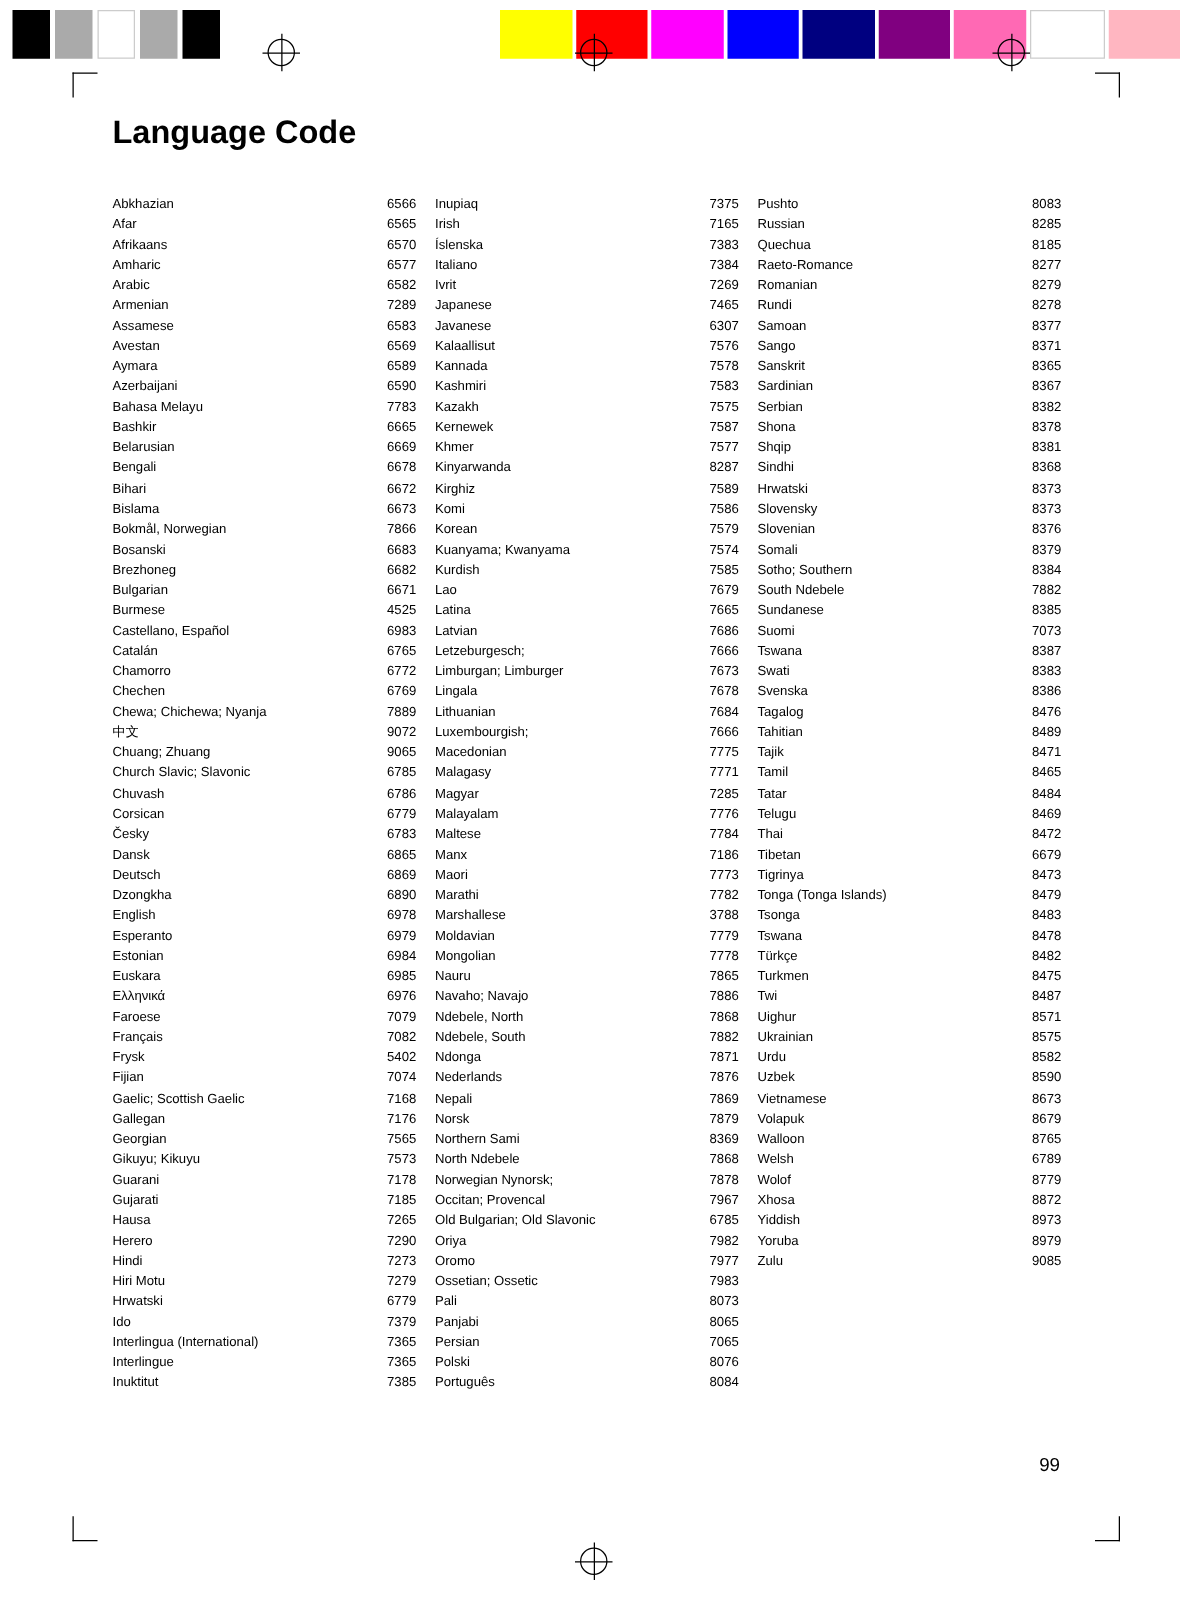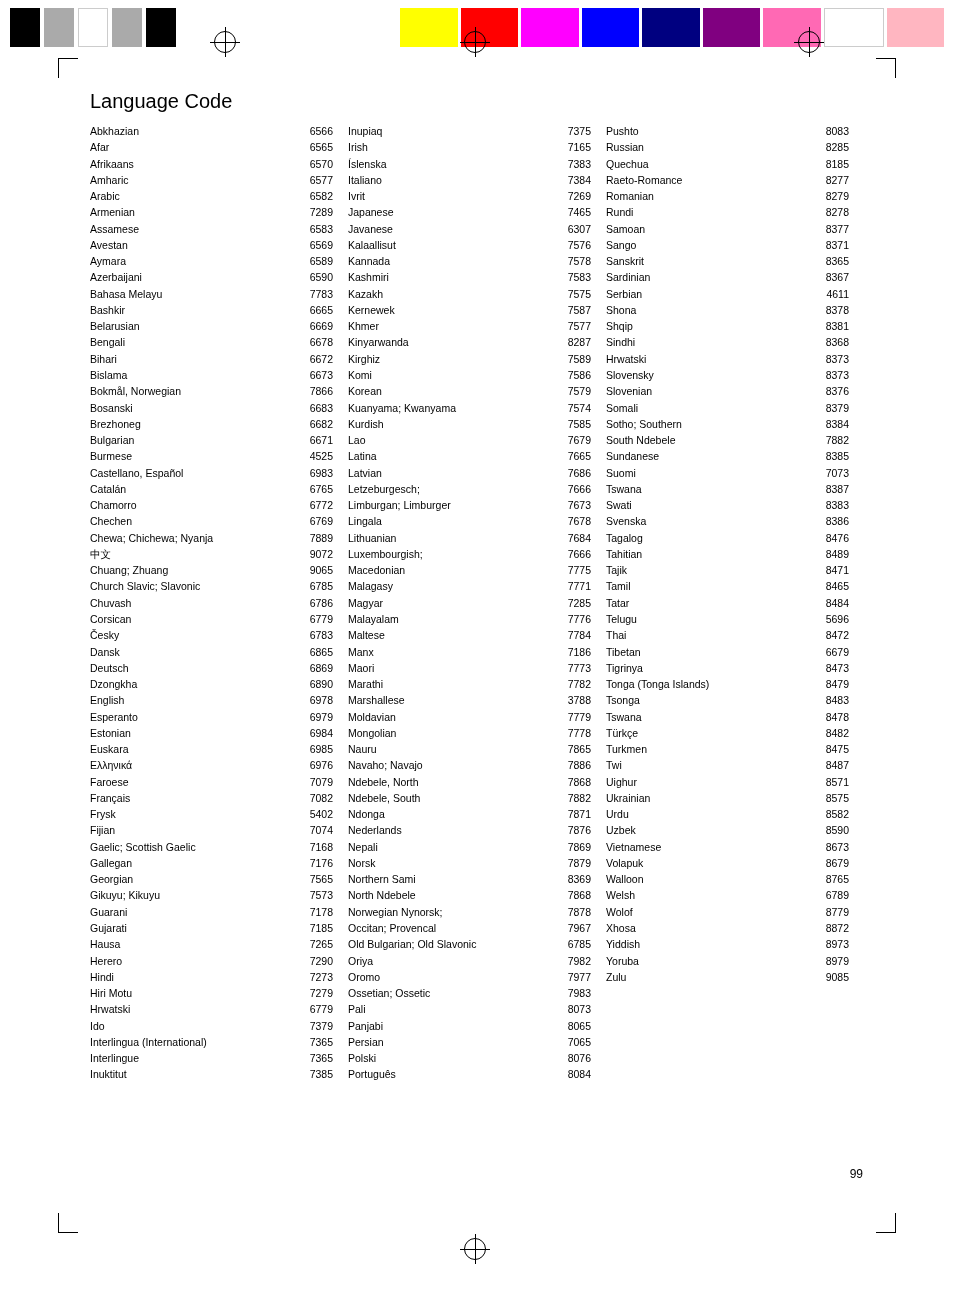--- a/index.html
+++ b/index.html
@@ -91,23 +91,23 @@
 
     .page-content {
       position: absolute;
       top: 90px;
       left: 90px;
       right: 90px;
       bottom: 90px;
     }
 
     h1 {
-      font-size: 20px;
-      font-weight: normal;
-      margin-bottom: 10px;
+      font-size: 26px;
+      font-weight: bold;
+      margin-bottom: 34px;
       font-family: Arial, Helvetica, sans-serif;
     }
 
     .columns-container {
       display: flex;
       gap: 0;
     }
 
     .column {
       flex: 1;
@@ -127,22 +127,22 @@
     }
 
     .lang-code {
       font-weight: normal;
       white-space: nowrap;
     }
 
     .page-number {
       position: absolute;
       bottom: 20px;
-      right: 1px;
-      font-size: 12px;
+      right: 16px;
+      font-size: 15px;
     }
   </style>
 </head>
 <body>
 
 <div class="top-bar">
   <div class="top-bar-left">
     <div class="black-sq"></div>
     <div class="gray-sq"></div>
     <div class="white-sq"></div>
@@ -699,21 +699,21 @@
         <div class="lang-entry">
           <span class="lang-name">Sanskrit</span>
           <span class="lang-code">8365</span>
         </div>
         <div class="lang-entry">
           <span class="lang-name">Sardinian</span>
           <span class="lang-code">8367</span>
         </div>
         <div class="lang-entry">
           <span class="lang-name">Serbian</span>
-          <span class="lang-code">4611</span>
+          <span class="lang-code">8382</span>
         </div>
         <div class="lang-entry">
           <span class="lang-name">Shona</span>
           <span class="lang-code">8378</span>
         </div>
         <div class="lang-entry">
           <span class="lang-name">Shqip</span>
           <span class="lang-code">8381</span>
         </div>
         <div class="lang-entry">
@@ -779,21 +779,21 @@
         <div class="lang-entry">
           <span class="lang-name">Tamil</span>
           <span class="lang-code">8465</span>
         </div>
         <div class="lang-entry">
           <span class="lang-name">Tatar</span>
           <span class="lang-code">8484</span>
         </div>
         <div class="lang-entry">
           <span class="lang-name">Telugu</span>
-          <span class="lang-code">5696</span>
+          <span class="lang-code">8469</span>
         </div>
         <div class="lang-entry">
           <span class="lang-name">Thai</span>
           <span class="lang-code">8472</span>
         </div>
         <div class="lang-entry">
           <span class="lang-name">Tibetan</span>
           <span class="lang-code">6679</span>
         </div>
         <div class="lang-entry">

